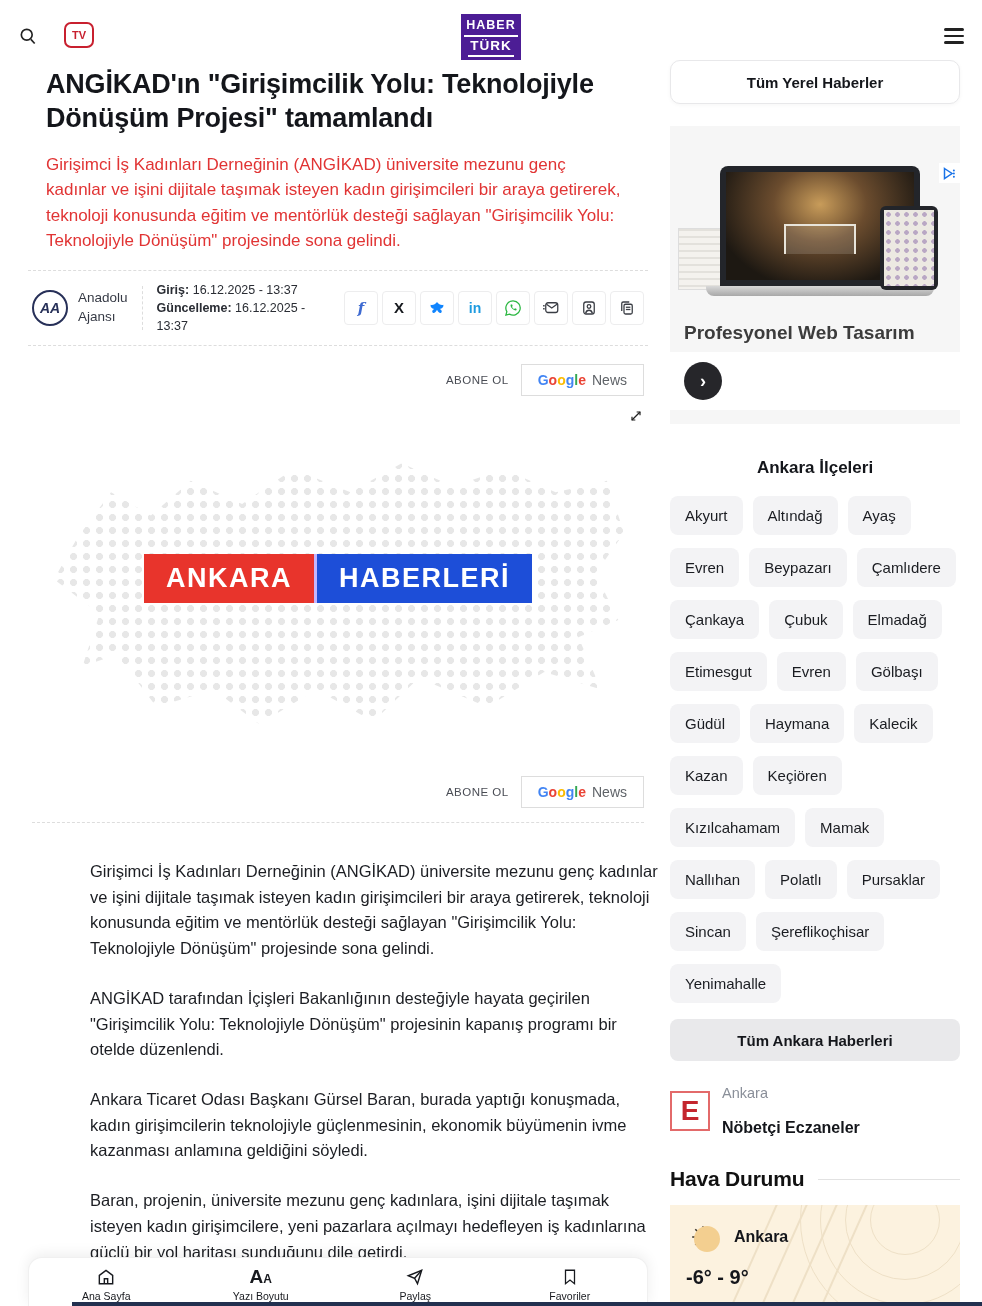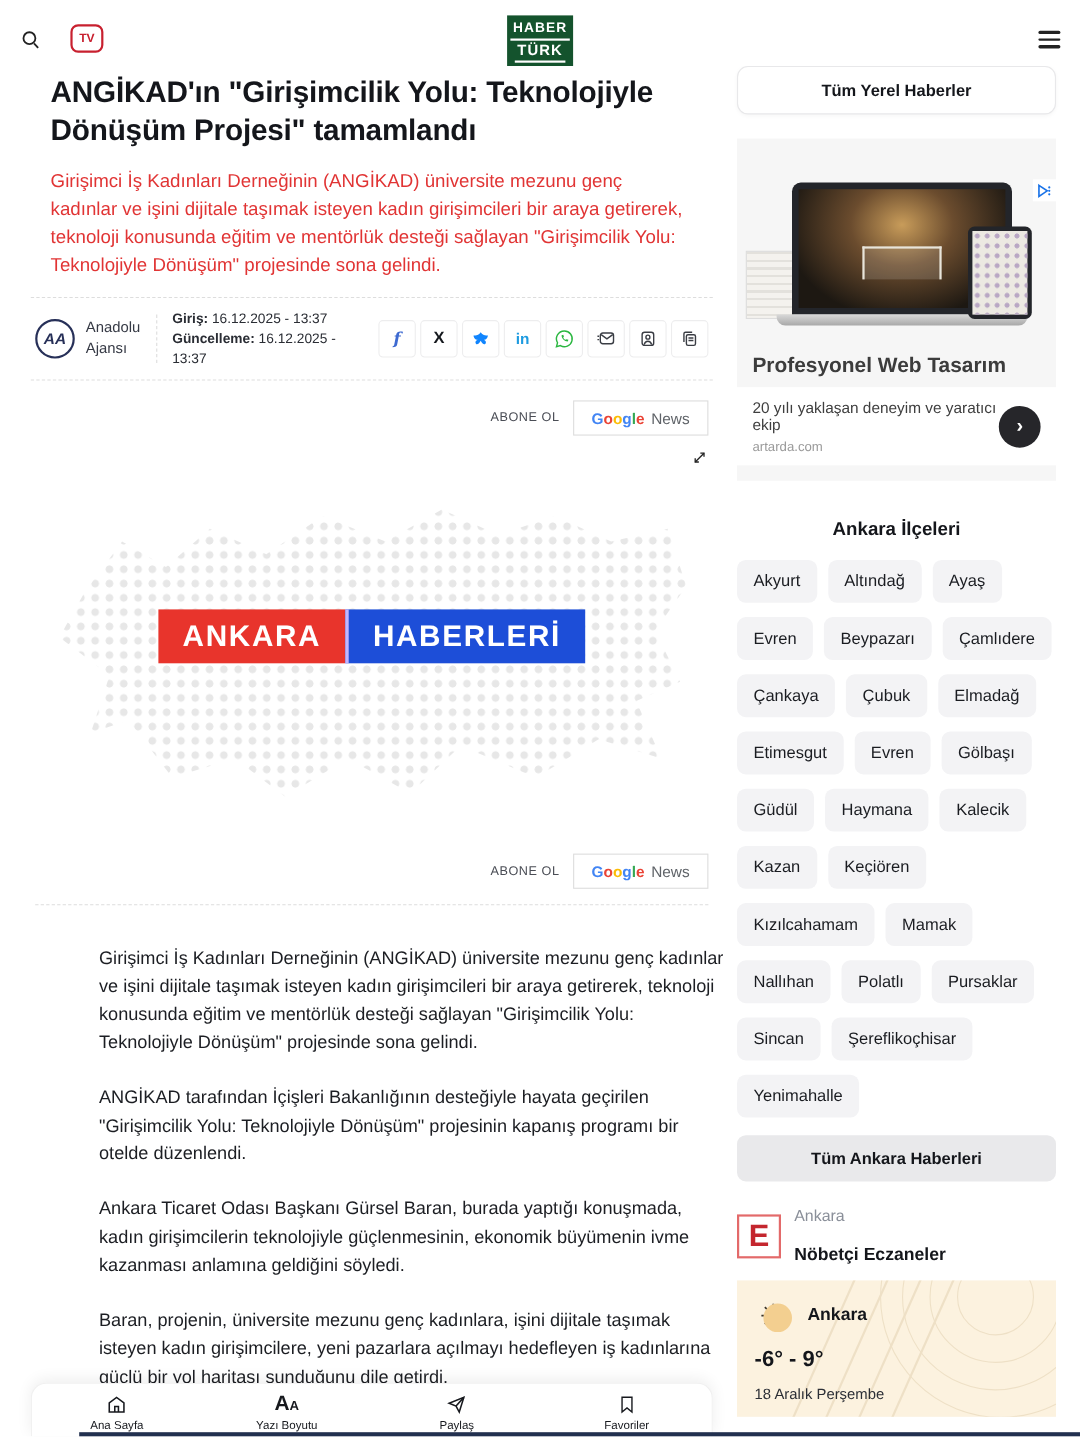--- a/index.html
+++ b/index.html
@@ -8,21 +8,21 @@
     font-family:"Liberation Sans","DejaVu Sans",sans-serif;
     background:#fff; color:#1b1d22; position:relative; overflow:hidden;
   }
   
   .topbar { position:absolute; top:12px; left:0; width:982px; height:48px; background:#fff; z-index:30; }
   .icon-btn { position:absolute; top:10px; width:28px; height:28px; display:flex; align-items:center; justify-content:center; cursor:pointer; }
   .search-btn { left:14px; }
   .tv-btn { left:64px; border:2px solid #c8202f; border-radius:7px; color:#c8202f; font-weight:bold; font-size:11px; height:26px; width:30px; }
   .burger-btn { right:14px; flex-direction:column; gap:4px; }
   .burger-btn i { display:block; width:20px; height:2.5px; background:#222; border-radius:2px; }
-  .ht-logo { position:absolute; left:461px; top:2px; width:60px; height:46px; background:#14532d; color:#fff; display:flex; flex-direction:column; align-items:center; justify-content:center; font-weight:800; font-size:12.5px; letter-spacing:1px; line-height:1; }
+  .ht-logo { position:absolute; left:461px; top:2px; width:60px; height:46px; background:#4c1d95; color:#fff; display:flex; flex-direction:column; align-items:center; justify-content:center; font-weight:800; font-size:12.5px; letter-spacing:1px; line-height:1; }
   .ht-logo b { border-bottom:2px solid #fff; padding:2px 2px 3px; }
   .ht-logo b:last-child { font-size:13.5px; }
   .top-strip { position:absolute; left:30px; top:49px; width:618px; height:7px; background:#f1f1f3; border-radius:4px; }
   .top-strip2 { position:absolute; left:652px; top:49px; width:390px; height:7px; background:#f7f7f8; }
 
   
   .article { position:absolute; left:28px; top:56px; width:620px; }
   .art-head { padding:0 18px; }
   h1.title { font-size:27px; font-weight:800; color:#14161b; line-height:1.25; margin-top:12px; letter-spacing:-0.2px; }
   .summary { margin-top:16px; font-size:17px; line-height:1.5; color:#e13434; }
@@ -269,24 +269,20 @@
             <div class="pergola"></div>
           </div>
         </div>
       <div class="lap-base"></div>
       <div class="tablet">
           <div class="tab-screen"></div>
         </div>
     </div>
     <div class="ad-title">Profesyonel Web Tasarım</div>
     <div class="ad-body">
-      <div class="ad-text">
-        <div class="ad-desc">20 yılı yaklaşan deneyim ve yaratıcı ekip</div>
-        <div class="ad-domain">artarda.com</div>
-      </div>
       <div class="ad-cta">›</div>
     </div>
     <div class="ad-pad"></div>
   </div>
 
   <div class="districts-title">Ankara İlçeleri</div>
 
   <div class="chips">
     <span class="chip">Akyurt</span>
     <span class="chip">Altındağ</span>
@@ -318,20 +314,24 @@
   <button class="all-btn">Tüm Ankara Haberleri</button>
 
   <div class="pharm">
     <div class="pharm-logo">E</div>
     <div>
       <div class="pharm-city">Ankara</div>
       <div class="pharm-label">Nöbetçi Eczaneler</div>
     </div>
   </div>
 
+  <div class="weather-head">
+    <span class="weather-title">Hava Durumu</span>
+    <span class="weather-rule"></span>
+  </div>
 
   <div class="weather-card">
     <div class="contour c4"></div>
       <div class="contour c1"></div>
       <div class="contour c2"></div>
       <div class="contour c3"></div>
     <div class="slash s1"></div>
       <div class="slash s2"></div>
       <div class="slash s3"></div>
       <div class="slash s4"></div>

